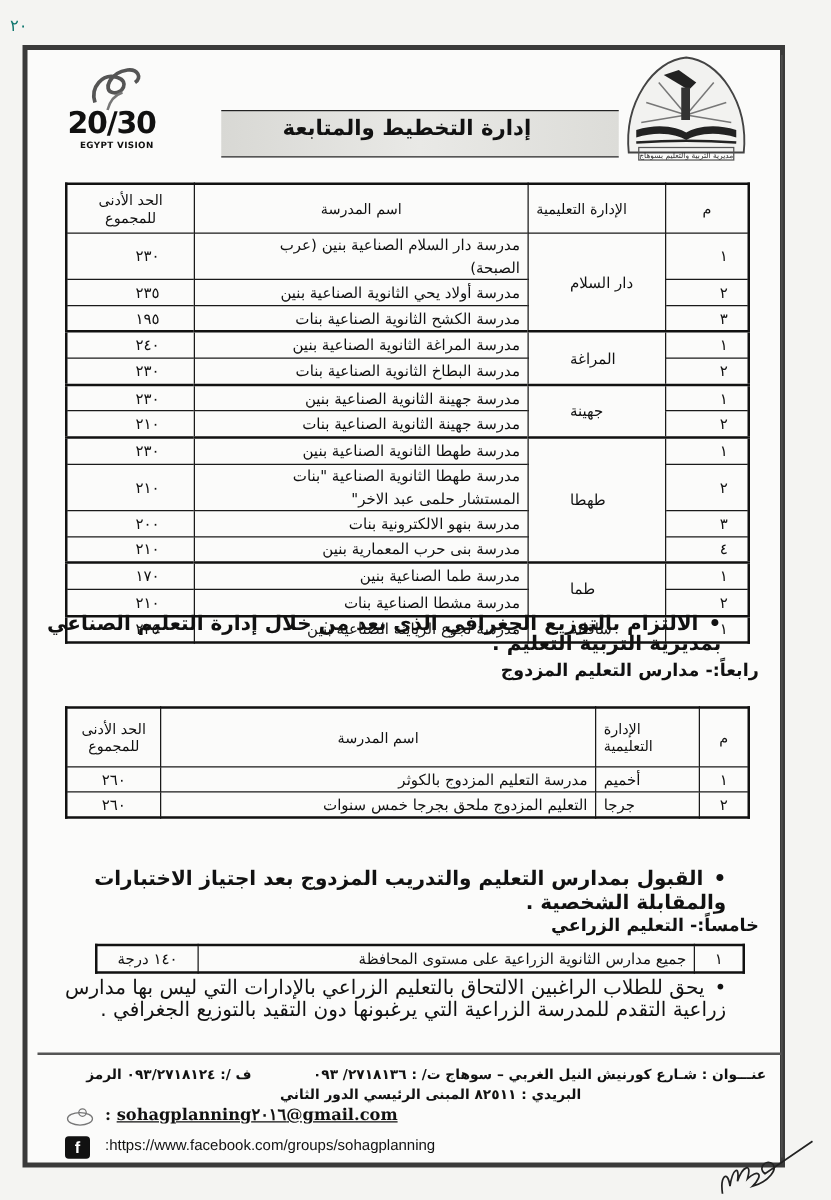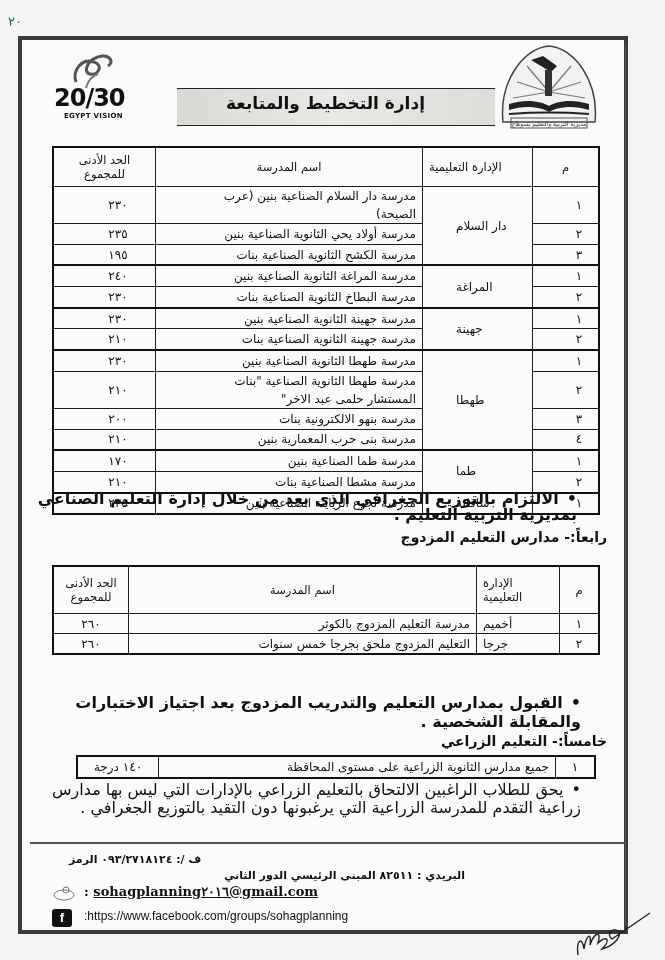--- a/index.html
+++ b/index.html
@@ -242,20 +242,21 @@
       <td class="col-m">١</td>
       <td class="col-school">جميع مدارس الثانوية الزراعية على مستوى المحافظة</td>
       <td style="width:68px;text-align:center">١٤٠ درجة</td>
     </tr>
   </tbody>
 </table>
 <div class="note note3 bullet">يحق للطلاب الراغبين الالتحاق بالتعليم الزراعي بالإدارات التي ليس بها مدارس زراعية التقدم للمدرسة الزراعية التي يرغبونها دون التقيد بالتوزيع الجغرافي .</div>
 
 <div class="footer-rule"></div>
 <div class="footer f-line1">
+  <span class="addr">عنـــوان : شـارع كورنيش النيل الغربي – سوهاج ت/ : ٢٧١٨١٣٦/ ٠٩٣</span>
   <span class="fax">ف /: ٠٩٣/٢٧١٨١٢٤ الرمز</span>
 </div>
 <div class="footer f-line2">البريدي : ٨٢٥١١   المبنى الرئيسي الدور الثاني</div>
 
 <div class="email-icon">
   <svg width="24" height="18" viewBox="0 0 24 18">
       <ellipse cx="12" cy="11" rx="10" ry="5" fill="none" stroke="#777"></ellipse>
       <circle cx="14" cy="6" r="3" fill="none" stroke="#777"></circle>
     </svg>
 </div>

